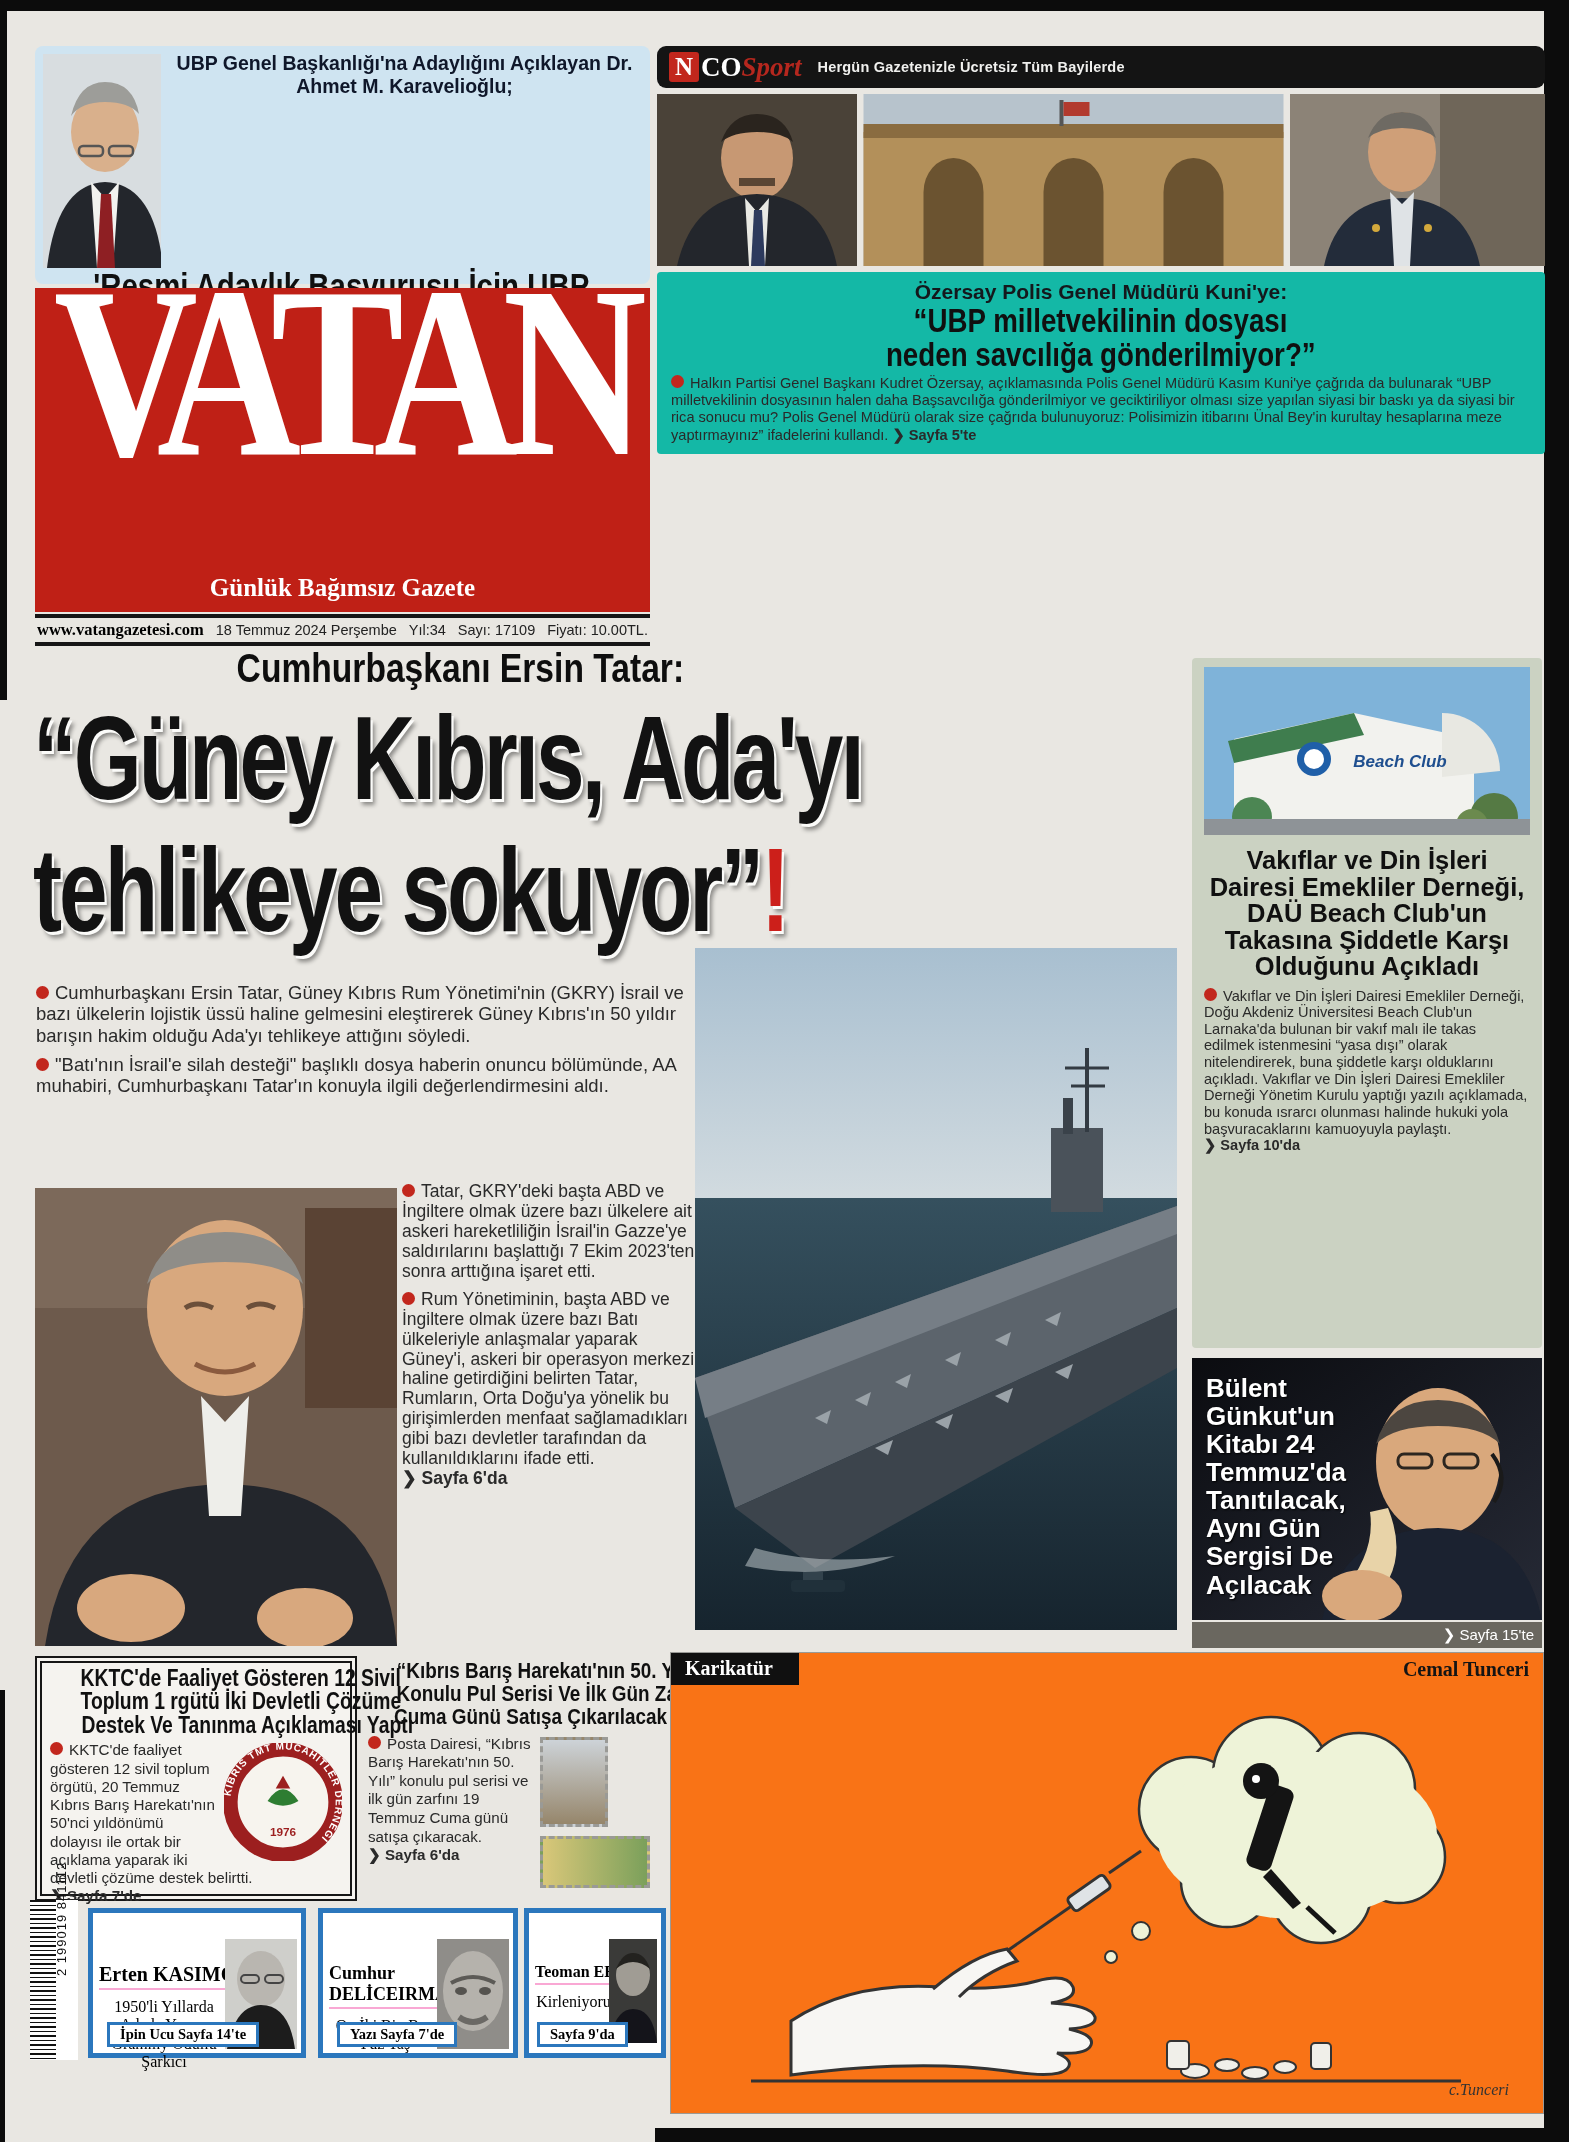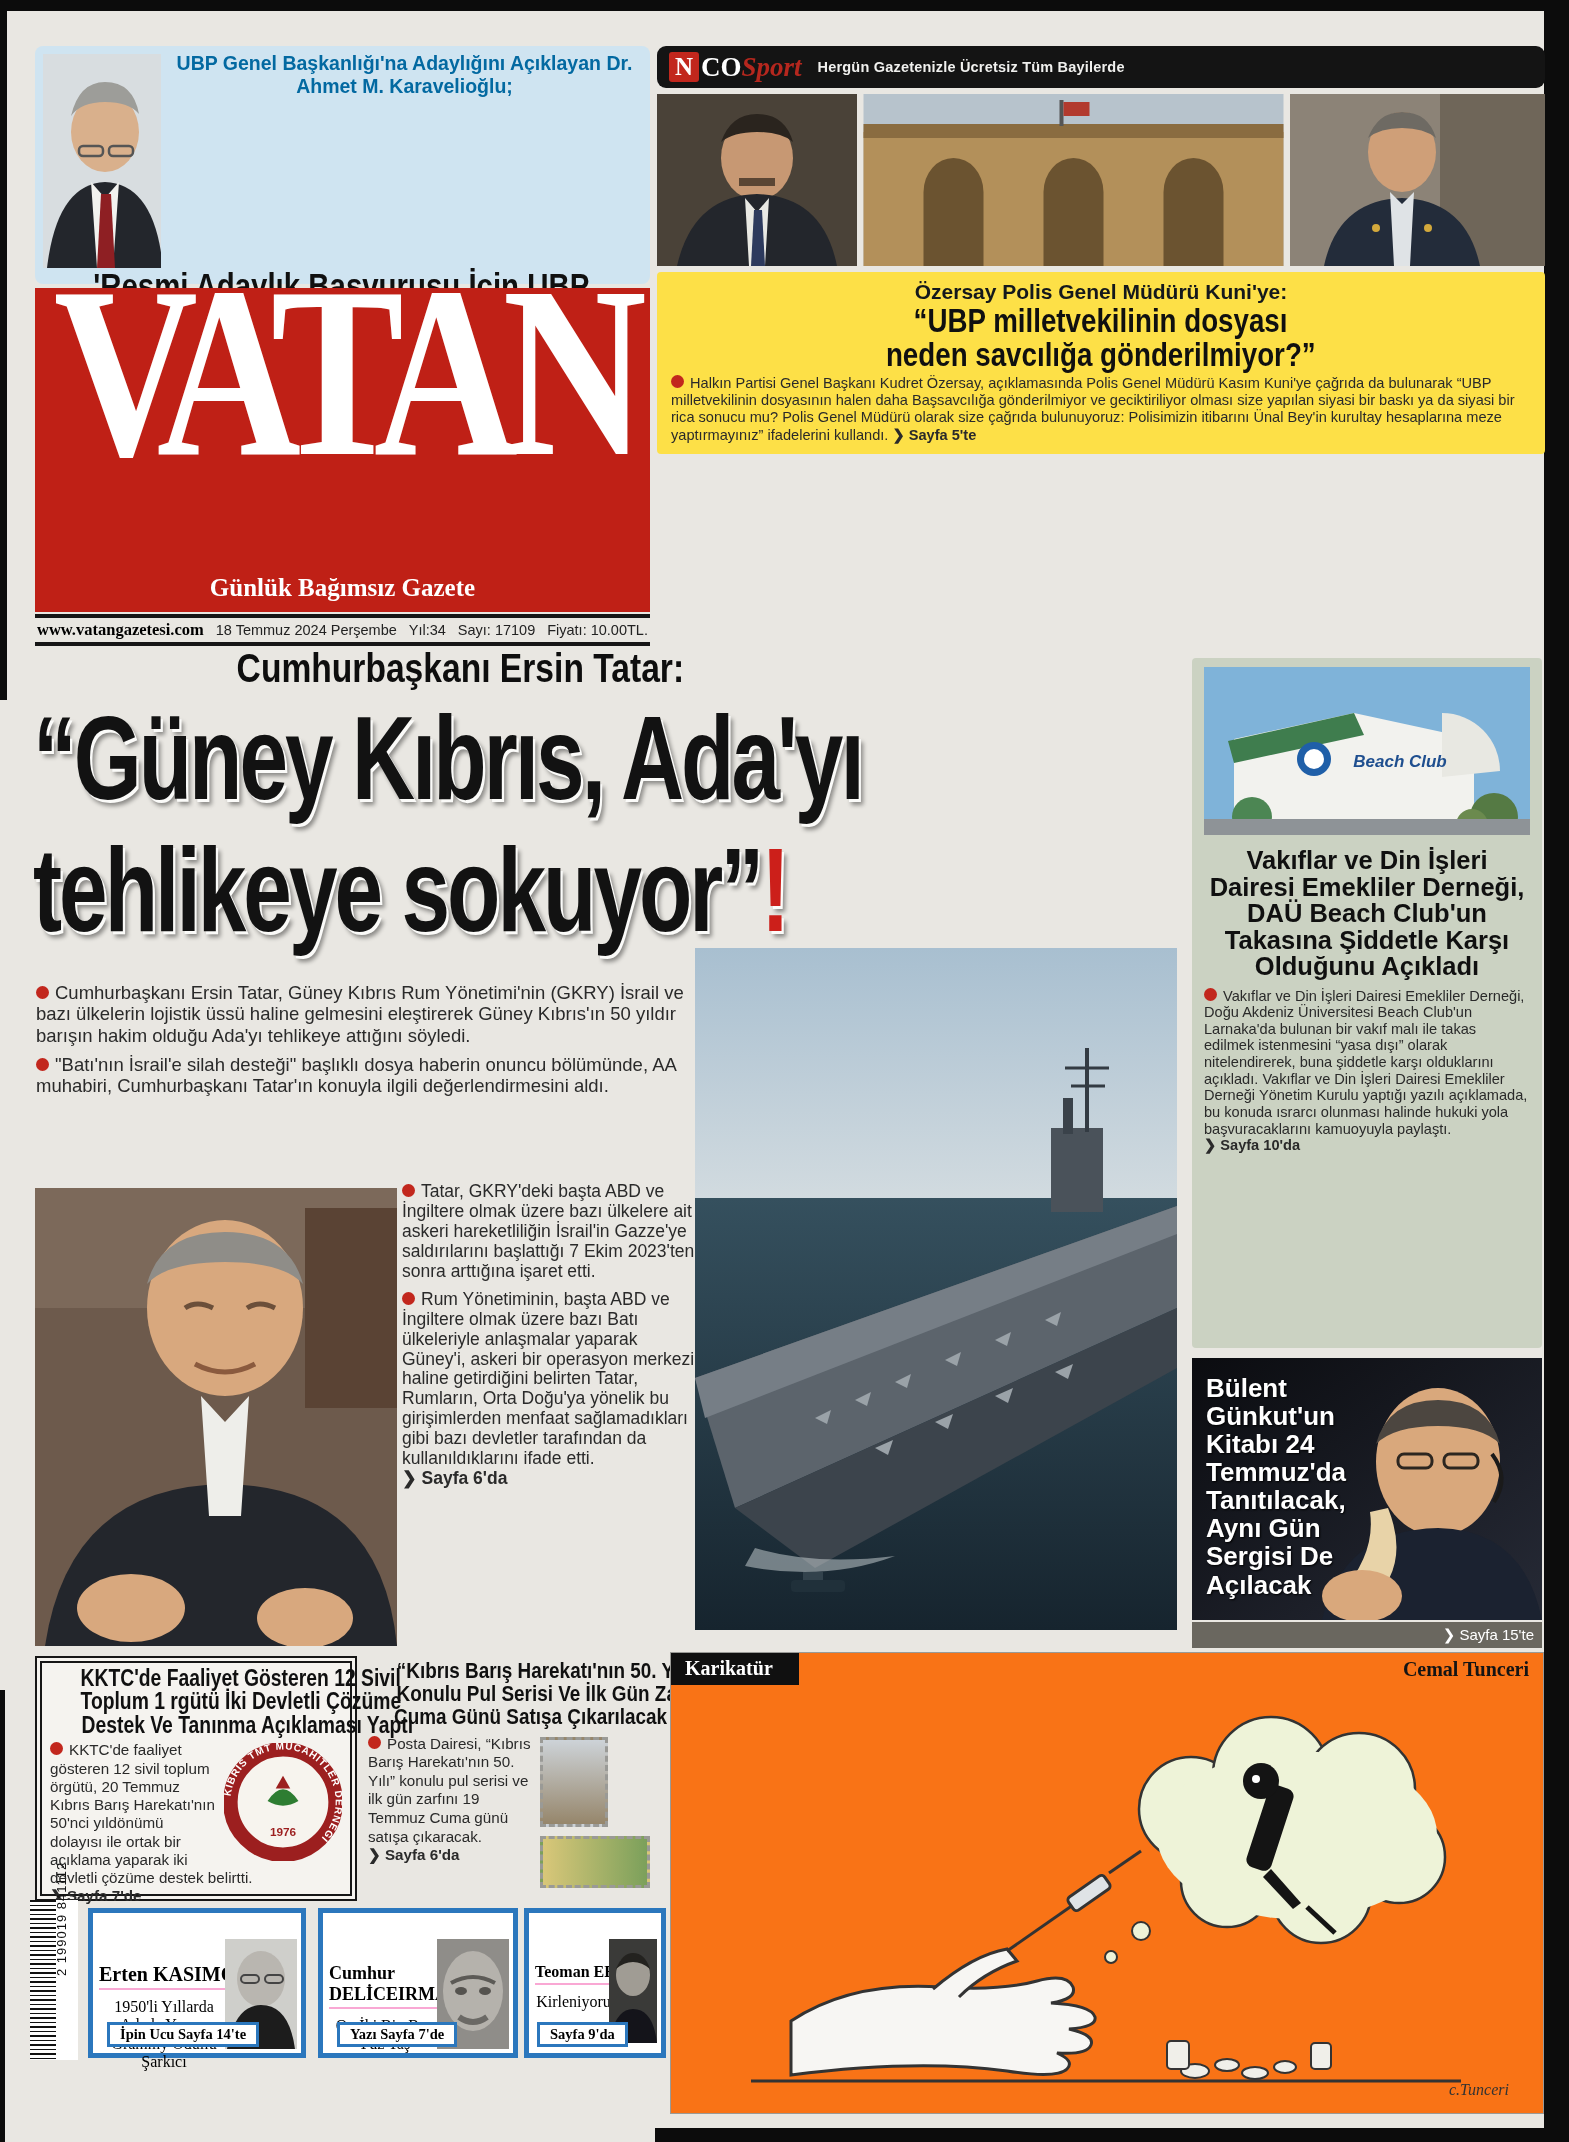--- a/index.html
+++ b/index.html
@@ -6,34 +6,34 @@
   #canvas{position:relative;width:1569px;height:2142px;background:#e9e7e2;overflow:hidden;}
   .abs{position:absolute;}
   .dot{display:inline-block;width:13px;height:13px;border-radius:50%;background:#c2271d;margin-right:6px;}
   .pref{font-weight:bold;white-space:nowrap;}
   .sqz{display:inline-block;transform:scaleX(.84);white-space:nowrap;}
   .hl-c{text-align:center;font-weight:bold;color:#101010;line-height:1.02;}
   .bodytxt{margin:0;color:#2a2a2a;}
   
   .ubp{left:35px;top:46px;width:615px;height:238px;background:#cfe4f1;border-radius:8px;padding:6px 10px 6px 8px;box-sizing:border-box;}
   .ubp .photo{float:left;width:118px;height:214px;margin:2px 8px 0 0;}
-  .ubp .kick{font-size:19.5px;font-weight:bold;text-align:center;color:#0369a1;}
+  .ubp .kick{font-size:19.5px;font-weight:bold;text-align:center;color:#0f172a;}
   .ubp .hl{font-size:35px;}
   .ubp .bodytxt{font-size:14.6px;line-height:1.17;text-align:left;}
   
   .banner{left:657px;top:46px;width:888px;height:42px;background:#141414;border-radius:9px;display:flex;align-items:center;padding:0 12px;box-sizing:border-box;}
   .nsq{width:30px;height:30px;background:#c2271d;border-radius:3px;color:#fff;font-family:"Liberation Serif",serif;font-weight:bold;font-size:25px;text-align:center;line-height:30px;}
   .logo-co{color:#fff;font-family:"Liberation Serif",serif;font-weight:bold;font-size:27px;margin-left:2px;}
   .logo-sport{color:#b5271e;font-family:"Liberation Serif",serif;font-weight:bold;font-style:italic;font-size:27px;}
   .tagline{color:#f0f0ee;font-weight:bold;font-size:14.5px;margin-left:16px;letter-spacing:.2px;}
   
   .strip{left:657px;top:94px;width:888px;height:172px;display:flex;gap:5px;}
   .strip svg{height:100%;}
   
-  .ozersay{left:657px;top:272px;width:888px;background:#fde047;border-radius:4px;padding:8px 14px 10px;box-sizing:border-box;}
+  .ozersay{left:657px;top:272px;width:888px;background:#14b8a6;border-radius:4px;padding:8px 14px 10px;box-sizing:border-box;}
   .ozersay .kick{font-size:21px;font-weight:bold;text-align:center;color:#14181c;}
   .ozersay .hl{font-size:33px;}
   .ozersay .bodytxt{font-size:14.6px;line-height:1.17;margin-top:4px;}
   
   .masthead{left:35px;top:288px;width:615px;height:324px;background:#bf2016;overflow:hidden;}
   .vatan{position:absolute;left:0;right:0;top:-18px;text-align:center;color:#fff;font-family:"Liberation Serif",serif;font-weight:bold;font-size:206px;letter-spacing:-16px;transform:scale(.97,1.18);line-height:1;}
   .gazete{position:absolute;left:0;right:0;bottom:10px;text-align:center;color:#fff;font-family:"Liberation Serif",serif;font-weight:bold;font-size:25px;}
   .infobar{left:35px;top:614px;width:615px;height:32px;border-top:4px solid #161616;border-bottom:4px solid #161616;display:flex;align-items:center;justify-content:space-between;box-sizing:border-box;padding:0 2px;}
   .infobar .web{font-family:"Liberation Serif",serif;font-weight:bold;font-size:16.5px;}
   .infobar .it{font-size:14.5px;color:#222;}

